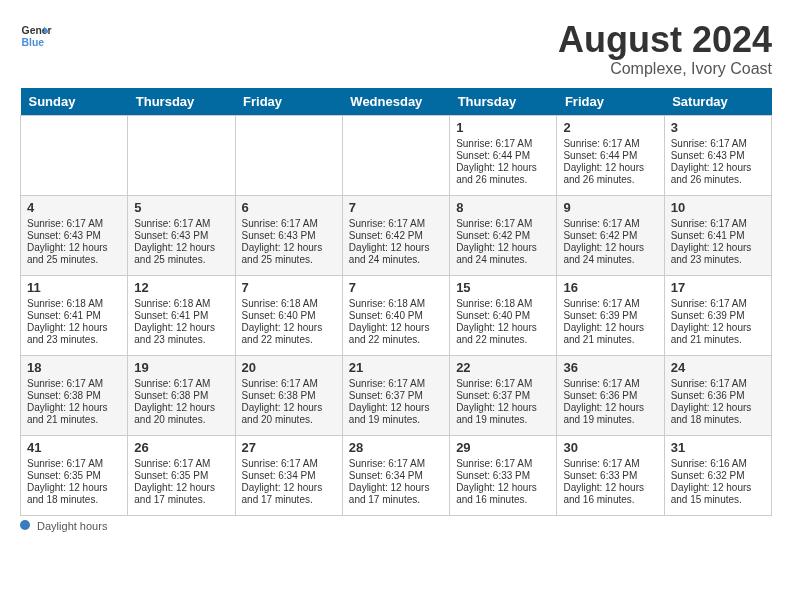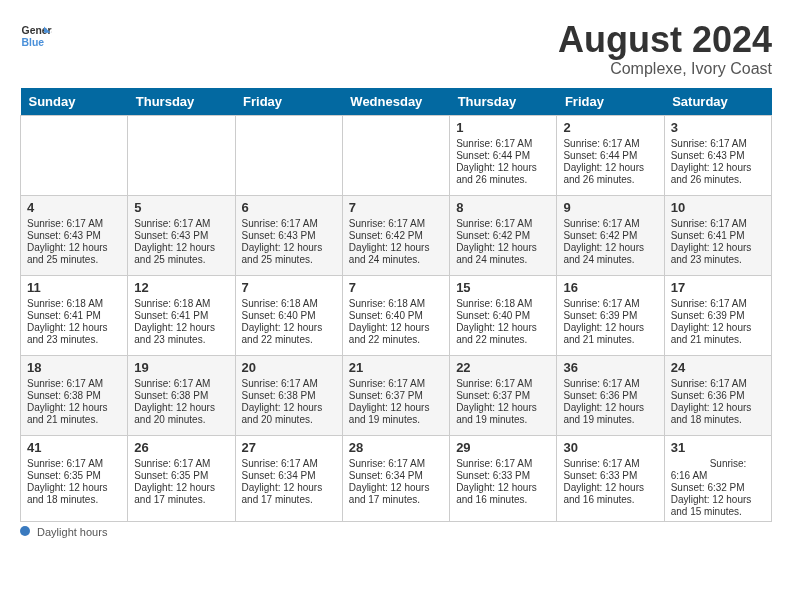--- a/index.html
+++ b/index.html
@@ -210,21 +210,21 @@
 Daylight: 12 hours and 17 minutes.</span></td>
         <td><span class="day-num">28</span><span style="white-space: pre-line; font-size: 10px;">Sunrise: 6:17 AM
 Sunset: 6:34 PM
 Daylight: 12 hours and 17 minutes.</span></td>
         <td><span class="day-num">29</span><span style="white-space: pre-line; font-size: 10px;">Sunrise: 6:17 AM
 Sunset: 6:33 PM
 Daylight: 12 hours and 16 minutes.</span></td>
         <td><span class="day-num">30</span><span style="white-space: pre-line; font-size: 10px;">Sunrise: 6:17 AM
 Sunset: 6:33 PM
 Daylight: 12 hours and 16 minutes.</span></td>
-        <td><span class="day-num">31</span><span style="white-space: pre-line; font-size: 10px; margin-left: 39px;">Sunrise: 6:16 AM
+        <td><span class="day-num">31</span><span style="white-space: pre-line; font-size: 10px;">Sunrise: 6:16 AM
 Sunset: 6:32 PM
 Daylight: 12 hours and 15 minutes.</span></td>
       </tr>
     </tbody>
 </table>
 
 <div class="legend">
   <span class="legend-dot"></span>
   <span>Daylight hours</span>
 </div>

